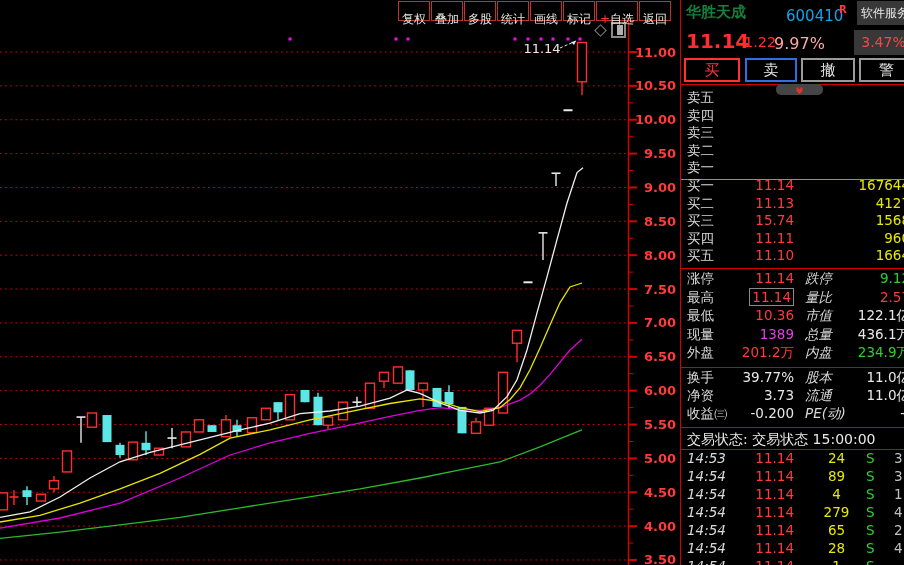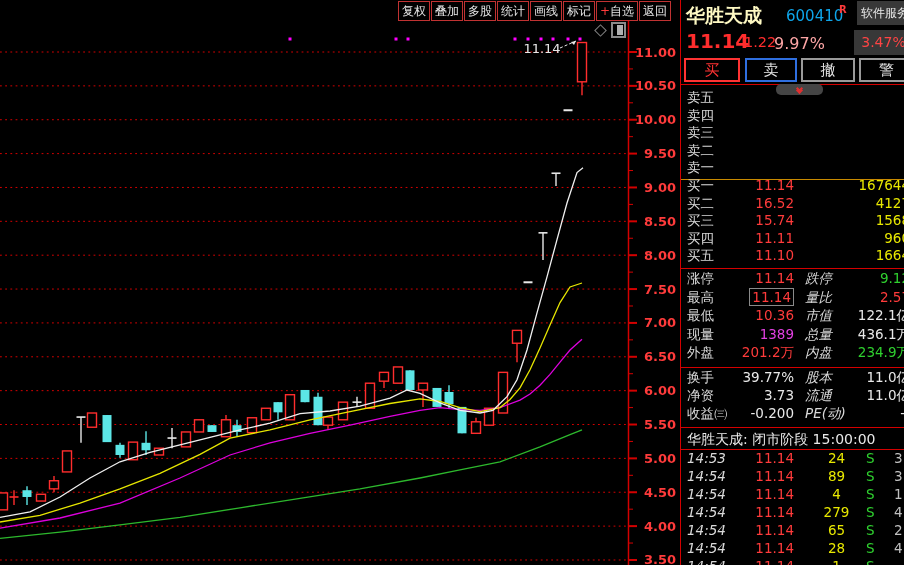--- a/index.html
+++ b/index.html
@@ -4,35 +4,35 @@
 <style>
   html,body{margin:0;padding:0;background:#111;}
   *{box-sizing:border-box;}
   .screen{position:relative;width:904px;height:565px;background:#000;overflow:hidden;
     font-family:"DejaVu Sans","Liberation Sans",sans-serif;color:#e8e8e8;}
   svg{font-family:"DejaVu Sans","Liberation Sans",sans-serif;}
 
   
   .toolbar{position:absolute;left:398px;top:1px;display:flex;z-index:5;}
   .tb{border:1px solid #c03232;color:#e6e6e6;background:#000;font-size:12px;height:20px;
-      line-height:18px;padding:0 3px;margin-right:1px;white-space:nowrap;cursor:default;}
+      line-height:18px;padding:8px 3px;margin-right:1px;white-space:nowrap;cursor:default;}
   .tb .plus{color:#ff3b3b;}
 
   .diamond{position:absolute;left:596px;top:26px;width:9px;height:9px;border:1px solid #808080;
       transform:rotate(45deg);background:transparent;}
   .win-icon{position:absolute;left:611px;top:22px;width:15px;height:16px;border:2px solid #8a8a8a;}
   .win-icon-inner{position:absolute;right:1px;top:1px;bottom:1px;width:6px;background:#b0b0b0;}
 
   
   .panel{position:absolute;left:680px;top:0;width:226px;height:565px;background:#000;
      border-left:1px solid #d40000;overflow:hidden;font-size:13.5px;}
   .hl{position:absolute;left:0;right:0;border-top:1px solid #d40000;}
   .hl-orange{border-top-color:#c88a00;}
 
-  .s-name{position:absolute;left:5px;top:3px;color:#fef9c3;font-size:19px;font-weight:bold;}
+  .s-name{position:absolute;left:5px;top:3px;color:#15803d;font-size:15px;font-weight:bold;}
   .s-code{position:absolute;left:105px;top:7px;color:#0ea5e9;font-size:15px;}
   .s-r{position:absolute;left:158px;top:4px;color:#ff3b3b;font-size:10px;font-weight:bold;}
   .sector-box{position:absolute;left:176px;top:1px;width:56px;height:24px;background:#383838;
      color:#e8e8e8;font-size:12px;line-height:24px;text-align:center;overflow:hidden;}
 
   .last{position:absolute;left:5px;top:29px;font-size:20px;font-weight:bold;color:#ff2d2d;}
   .chg{position:absolute;left:63px;top:34px;font-size:14.5px;color:#ff2d2d;}
   .chgp{position:absolute;left:93px;top:34px;font-size:16px;color:#fca5a5;}
   .sector-chg{position:absolute;left:173px;top:30px;width:59px;height:25px;background:#383838;
      color:#ff4444;font-size:14px;line-height:25px;text-align:center;}
@@ -315,21 +315,21 @@
 
     <div class="hl hl-orange" style="top:179px"></div>
 
     <div class="row" style="top:177px">
       <span class="r-label">买一</span>
       <span class="r-price red">11.14</span>
       <span class="r-vol yel">167644</span>
     </div>
     <div class="row" style="top:194.5px">
       <span class="r-label">买二</span>
-      <span class="r-price red">16.52</span>
+      <span class="r-price red">11.13</span>
       <span class="r-vol yel">4127</span>
     </div>
     <div class="row" style="top:212px">
       <span class="r-label">买三</span>
       <span class="r-price red">15.74</span>
       <span class="r-vol yel">1568</span>
     </div>
     <div class="row" style="top:229.5px">
       <span class="r-label">买四</span>
       <span class="r-price red">11.11</span>
@@ -389,21 +389,21 @@
       <span class="s-v2 wht">11.0亿</span>
     </div>
     <div class="row" style="top:405px">
       <span class="s-l1">收益㈢</span>
       <span class="s-v1 wht">-0.200</span>
       <span class="s-l2">PE(动)</span>
       <span class="s-v2 wht">--</span>
     </div>
 
     <div class="hl" style="top:427px"></div>
-    <div class="status">华胜天成: 闭市阶段 15:00:00</div>
+    <div class="status">交易状态: 交易状态 15:00:00</div>
     <div class="hl" style="top:449px"></div>
 
     <div class="row" style="top:450px">
       <span class="t-time">14:53</span>
       <span class="t-price red">11.14</span>
       <span class="t-vol yel">24</span>
       <span class="t-side grn">S</span>
       <span class="t-extra">3</span>
     </div>
     <div class="row" style="top:468px">

